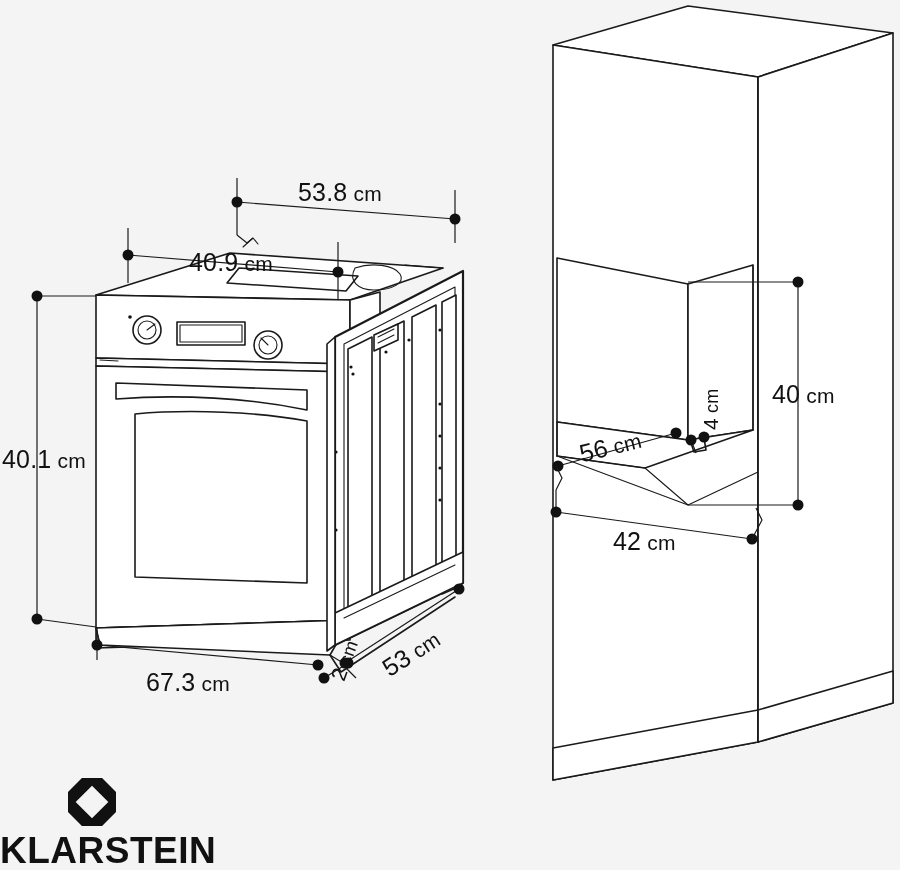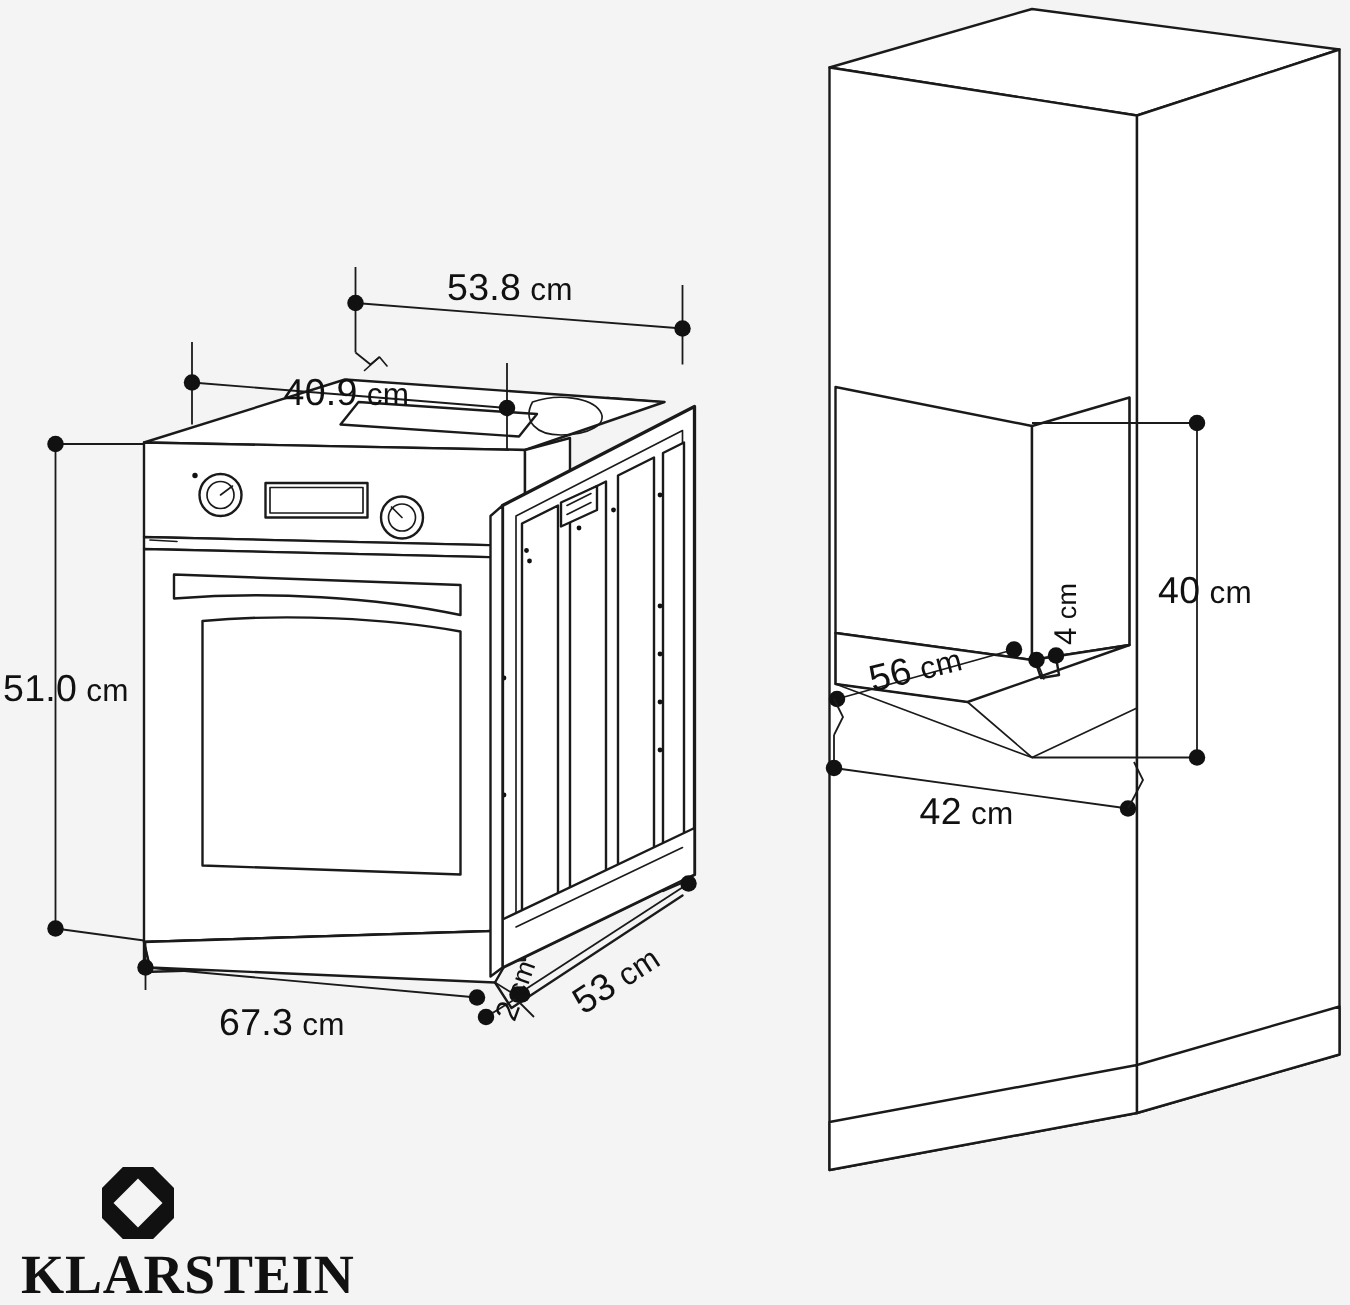--- a/index.html
+++ b/index.html
@@ -51,23 +51,23 @@
   }
   #brand-mark {
     position: absolute;
     left: 68px;
     top: 0px;
     width: 48px;
     height: 48px;
   }
   #brand-word {
     position: absolute;
-    left: 14px;
+    left: 0px;
     top: 54px;
-    font-family: Liberation Serif, serif;
+    font-family: Liberation Sans, sans-serif;
     font-weight: bold;
     font-size: 37px;
     letter-spacing: 0.5px;
     color: #111111;
     line-height: 1;
   }
 </style>
 </head>
 <body>
 
@@ -262,21 +262,21 @@
 
   <div class="dim-label" style="left:298px; top:180px;">
     <span class="num">53.8</span><span class="unit"> </span><span class="unit">cm</span>
   </div>
 
   <div class="dim-label" style="left:189px; top:250px;text-align:center;">
     <span class="num">40.9</span><span class="unit"> </span><span class="unit">cm</span>
   </div>
 
   <div class="dim-label" style="left:2px; top:447px;">
-    <span class="num">51.0</span><span class="unit"> </span><span class="unit">cm</span>
+    <span class="num">40.1</span><span class="unit"> </span><span class="unit">cm</span>
   </div>
 
   <div class="dim-label" style="left:146px; top:670px;">
     <span class="num">67.3</span><span class="unit"> </span><span class="unit">cm</span>
   </div>
 
   <div class="dim-label dim-small" style="left:327px; top:676px; transform:rotate(-70deg); transform-origin:0 0;">
     <span class="num">2</span><span class="unit"> </span><span class="unit">cm</span>
   </div>
 

